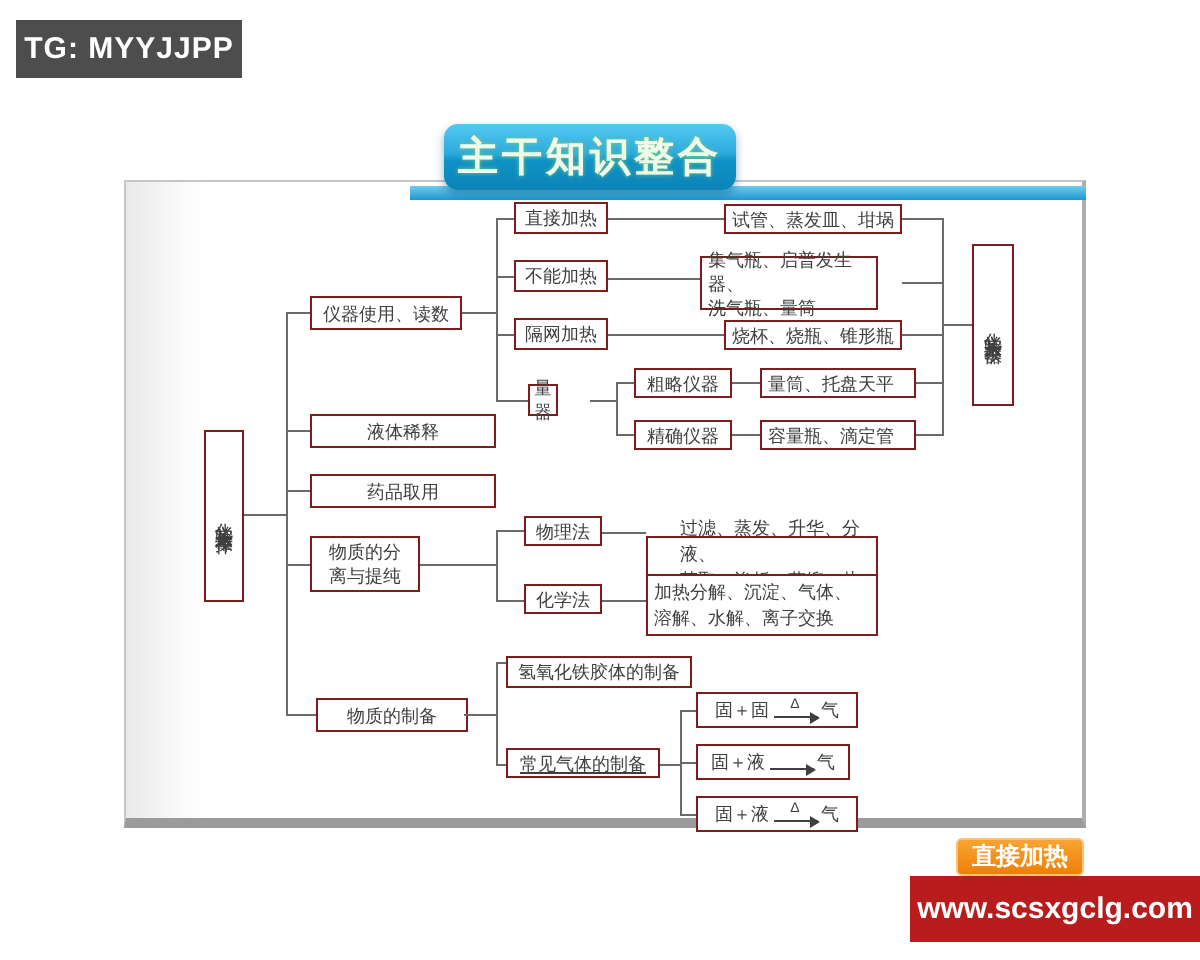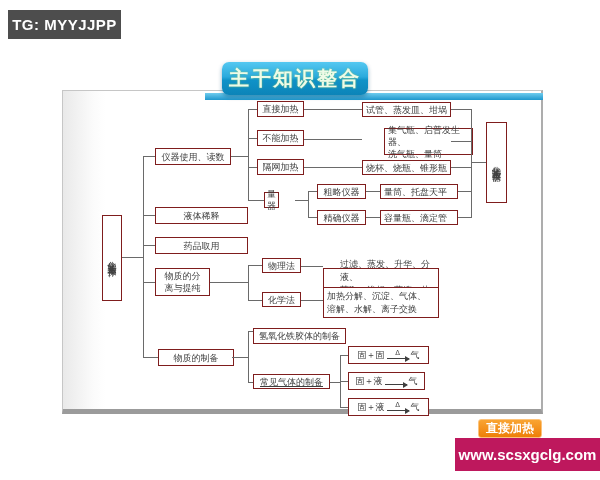--- a/index.html
+++ b/index.html
@@ -43,21 +43,21 @@
   .eq-cond{font-size:7px;line-height:7px;height:7px;color:#3f3f3f;}
   .eq-shaft{width:22px;height:5px;position:relative;}
   .eq-shaft::before{content:"";position:absolute;left:0;top:2px;width:100%;height:1px;background:#3f3f3f;}
   .eq-shaft::after{content:"";position:absolute;right:-1px;top:-0.5px;width:0;height:0;
     border-left:5px solid #3f3f3f;border-top:3px solid transparent;border-bottom:3px solid transparent;}
 
   
   .back-btn{left:478px;top:419px;width:64px;height:19px;border:1px solid #fcc27a;border-radius:3px;
     background:linear-gradient(to bottom,#f9a432,#ee7f07);color:#fff;font-size:12px;font-weight:bold;
     display:flex;align-items:center;justify-content:center;cursor:pointer;}
-  .watermark{left:455px;top:438px;width:145px;height:33px;background:#be185d;color:#fff;
+  .watermark{left:455px;top:438px;width:145px;height:33px;background:#b91c1c;color:#fff;
     font-size:15px;font-weight:bold;display:flex;align-items:center;justify-content:center;}
 </style>
 </head>
 <body>
 
 <div class="abs tg-badge">TG: MYYJJPP</div>
 
 <div class="abs slide"></div>
 <div class="abs title-ribbon"></div>
 <div class="abs title-btn">主干知识整合</div>
@@ -88,21 +88,21 @@
 <div class="nbox" style="left:257px;top:101px;width:47px;height:16px;">直接加热</div>
 <div class="nbox" style="left:257px;top:130px;width:47px;height:16px;">不能加热</div>
 <div class="nbox" style="left:257px;top:159px;width:47px;height:16px;">隔网加热</div>
 <div class="nbox" style="left:264px;top:192px;width:15px;height:16px;">量器</div>
 
 <div class="hline" style="left:304px;top:109px;width:58px;"></div>
 <div class="hline" style="left:304px;top:139px;width:58px;"></div>
 <div class="hline" style="left:304px;top:167px;width:58px;"></div>
 
 <div class="nbox leaf" style="left:362px;top:102px;width:89px;height:15px;">试管、蒸发皿、坩埚</div>
-<div class="nbox leaf" style="left:384px;top:128px;width:89px;height:27px;line-height:12px;">集气瓶、启普发生器、
+<div class="nbox leaf" style="left:350px;top:128px;width:89px;height:27px;line-height:12px;">集气瓶、启普发生器、
 洗气瓶、量筒</div>
 <div class="nbox leaf" style="left:362px;top:160px;width:89px;height:15px;">烧杯、烧瓶、锥形瓶</div>
 
 <div class="hline" style="left:295px;top:200px;width:13px;"></div>
 <div class="vline" style="left:308px;top:191px;height:27px;"></div>
 <div class="hline" style="left:308px;top:191px;width:9px;"></div>
 <div class="hline" style="left:308px;top:217px;width:9px;"></div>
 <div class="nbox" style="left:317px;top:184px;width:49px;height:15px;">粗略仪器</div>
 <div class="nbox" style="left:317px;top:210px;width:49px;height:15px;">精确仪器</div>
 <div class="hline" style="left:366px;top:191px;width:14px;"></div>

